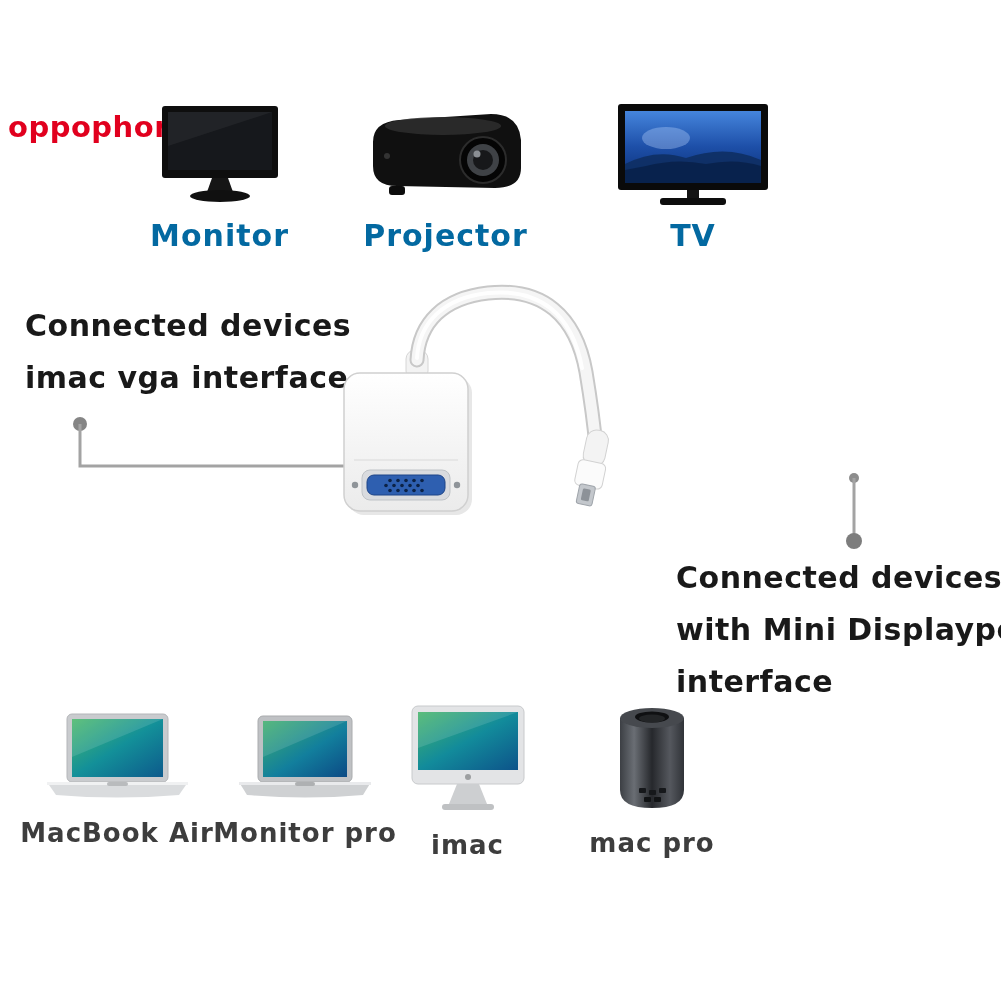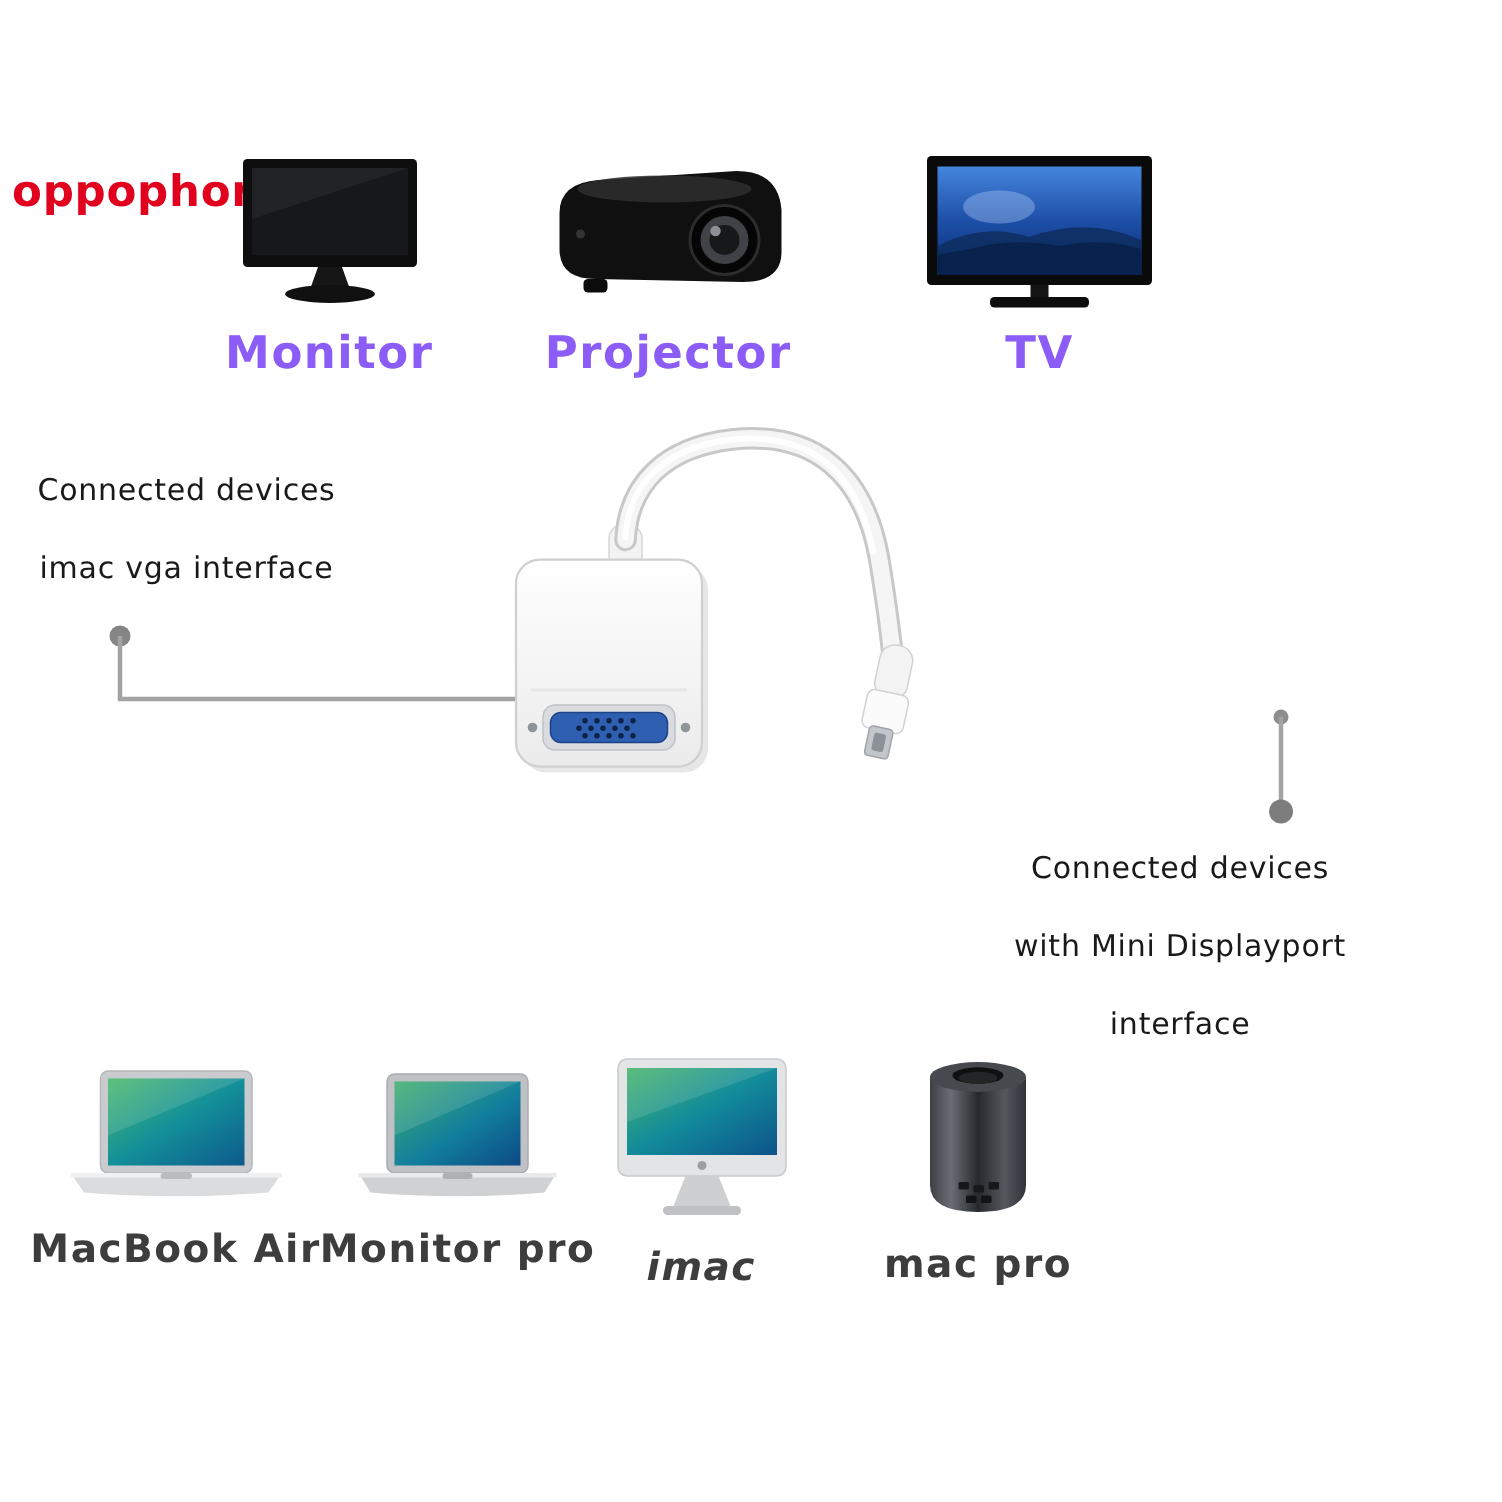--- a/index.html
+++ b/index.html
@@ -15,32 +15,31 @@
     position: absolute; left: 8px; top: 110px;
     color: #e1001e; font-size: 29px; font-weight: 700;
     letter-spacing: 0.5px;
   }
 
   .figure {
     position: absolute;
     display: flex; flex-direction: column; align-items: center;
   }
   .figure .label {
-    font-weight: 600; color: #8b5cf6; letter-spacing: 1px;
+    font-weight: 600; color: #0369a1; letter-spacing: 1px;
     white-space: nowrap;
   }
   .figure.toprow .label { font-size: 30px; margin-top: 10px; }
   .figure.bottomrow .label { font-size: 26px; margin-top: 14px; color: #3d3d3d; }
 
   .annotation {
     position: absolute;
-    font-size: 20px; font-weight: 400; color: #191919;
+    font-size: 30px; font-weight: 700; color: #191919;
     line-height: 52px; letter-spacing: 0.5px;
     white-space: nowrap;
-    text-align: center;
   }
   .annotation-left  { left: 25px;  top: 300px; }
   .annotation-right { left: 676px; top: 552px; }
 
   .overlay {
     position: absolute; left: 0; top: 0;
     width: 1001px; height: 1001px;
     pointer-events: none;
   }
 </style>
@@ -138,21 +137,21 @@
       <rect x="29" y="2" width="94" height="66" rx="5" fill="#bfc1c4" stroke="#aaacae"></rect>
       <rect x="34" y="7" width="84" height="56" fill="url(#g-pro)"></rect>
       <path d="M34 7 L118 7 L34 43 Z" fill="#ffffff" opacity="0.12"></path>
       <path d="M10 68 L142 68 L134 81 Q76 86 18 81 Z" fill="#cfd1d3"></path>
       <rect x="10" y="68" width="132" height="3" fill="#e9eaec"></rect>
       <rect x="66" y="68" width="20" height="4" rx="2" fill="#aeb0b2"></rect>
     </svg>
     <div class="label">Monitor pro</div>
   </div>
 
-  <div class="figure bottomrow" style="left:400px; top:704px; width:135px;font-style:italic;">
+  <div class="figure bottomrow" style="left:400px; top:704px; width:135px;">
     <svg width="120" height="112" viewBox="0 0 120 112">
       <defs>
         <linearGradient id="g-imac" x1="0" y1="0" x2="1" y2="1">
           <stop offset="0" stop-color="#45b469"></stop>
           <stop offset="0.5" stop-color="#128b9b"></stop>
           <stop offset="1" stop-color="#0d538a"></stop>
         </linearGradient>
       </defs>
       <rect x="4" y="2" width="112" height="78" rx="6" fill="#e3e4e6" stroke="#c8cacc"></rect>
       <rect x="10" y="8" width="100" height="58" fill="url(#g-imac)"></rect>

